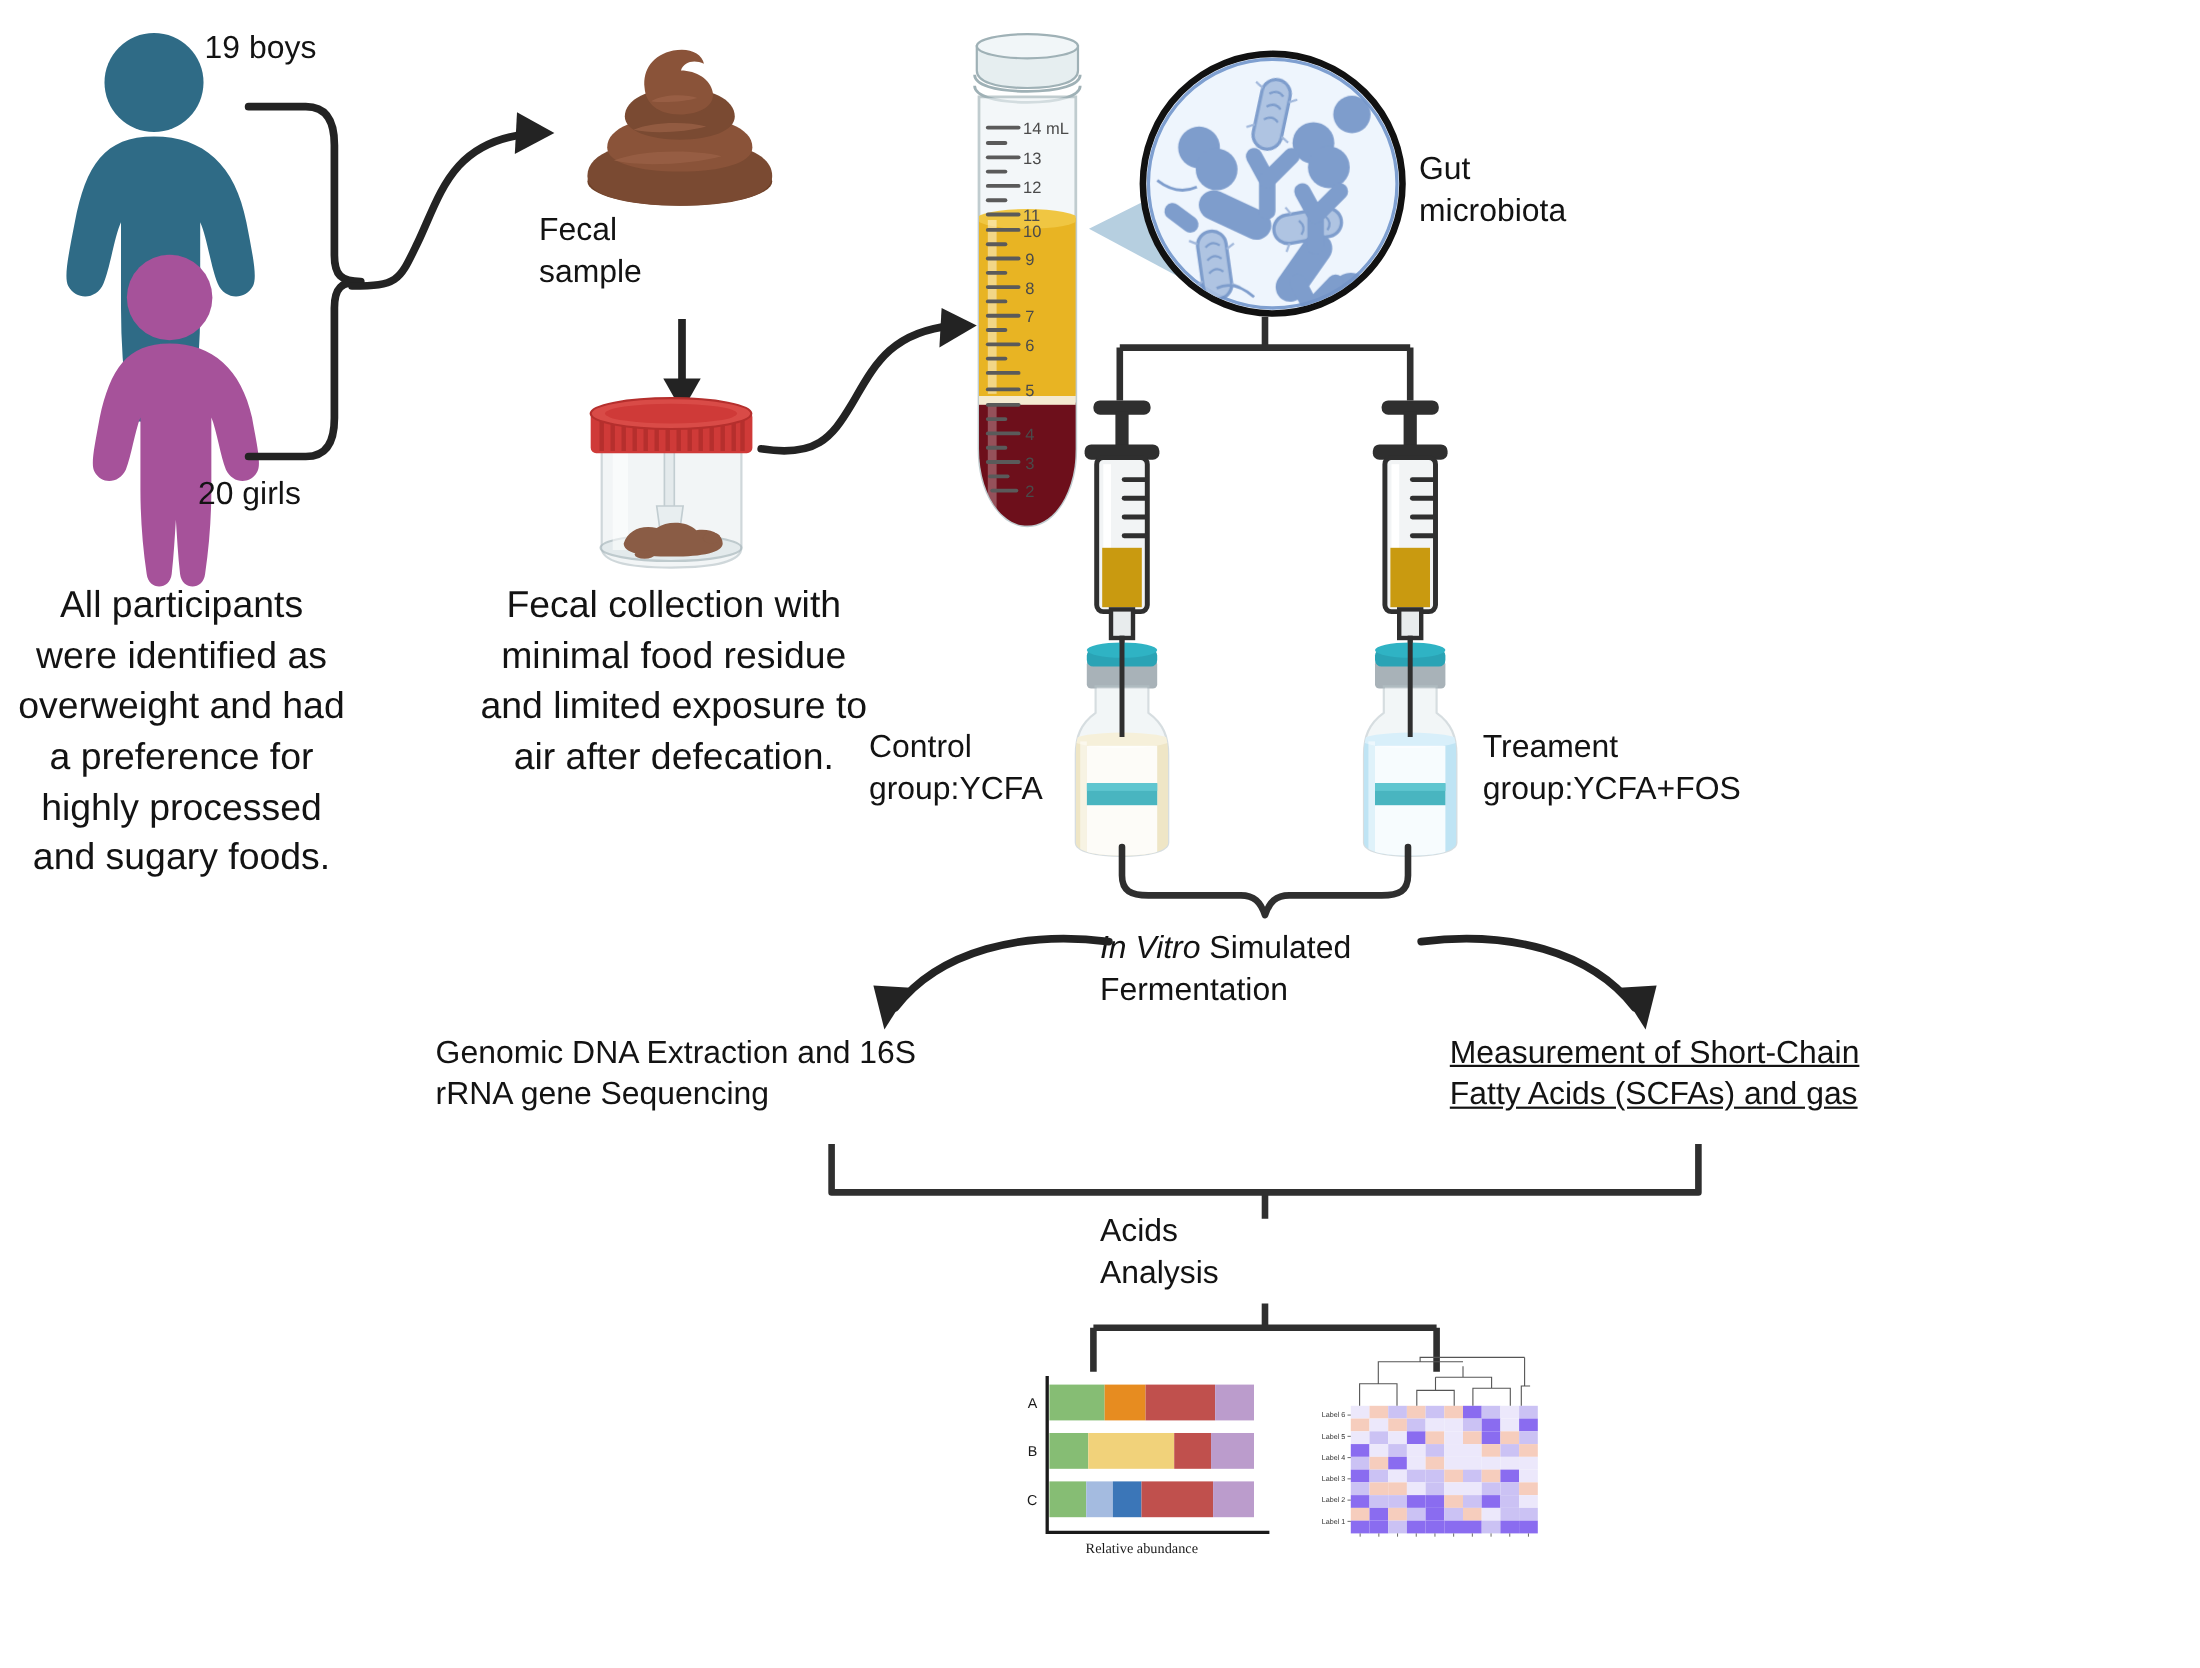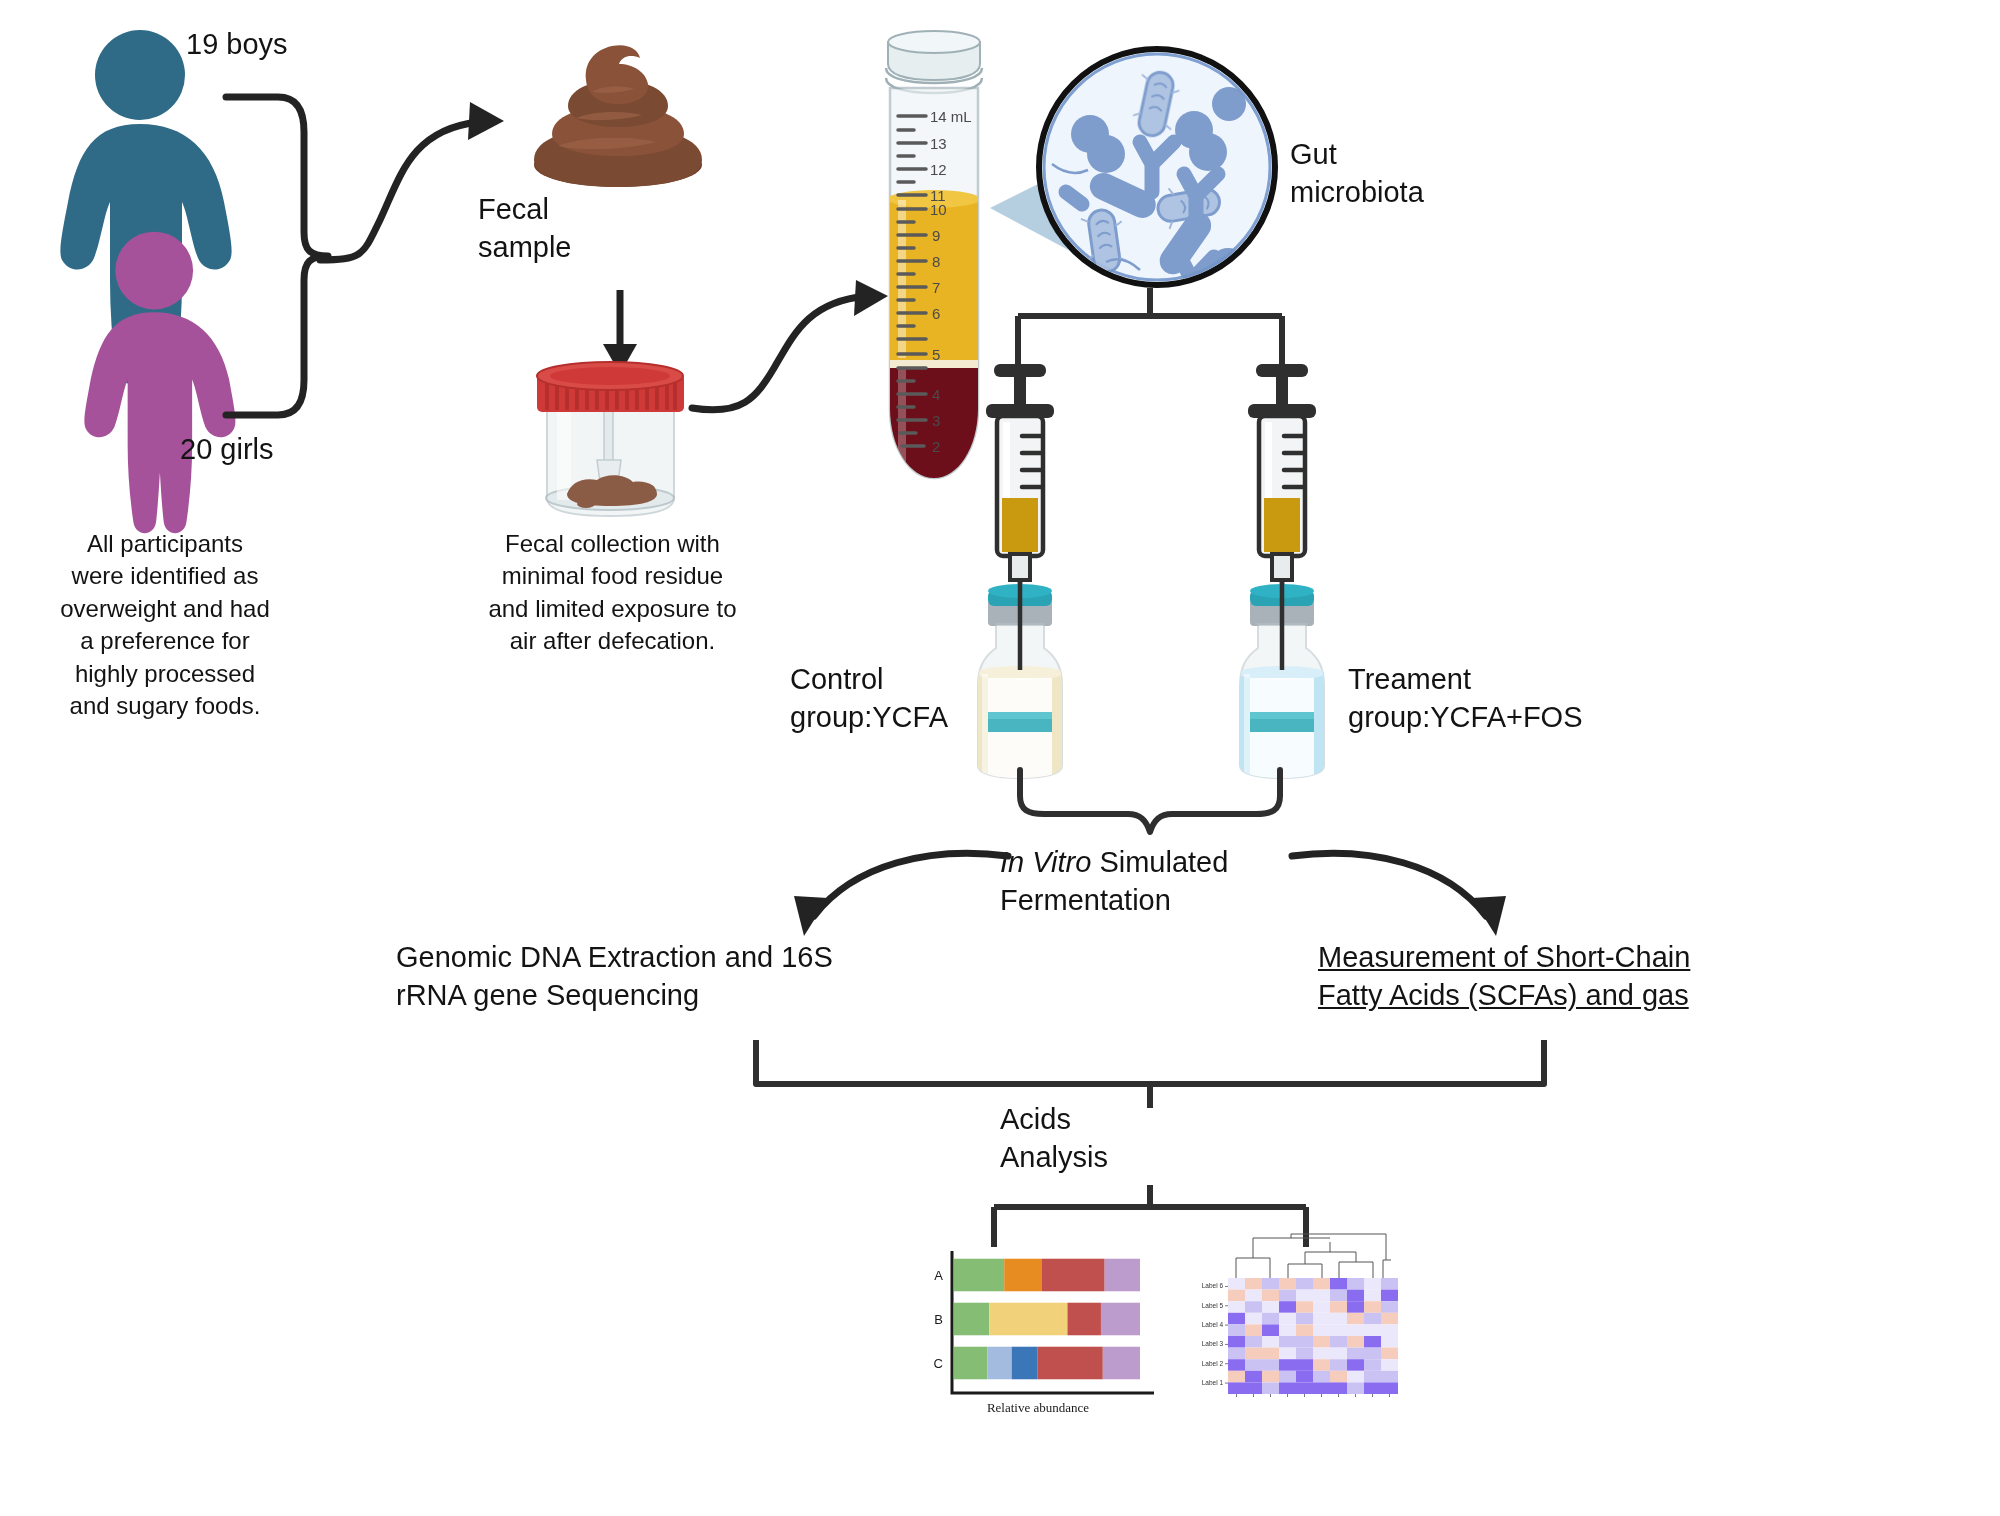--- a/index.html
+++ b/index.html
@@ -3,21 +3,21 @@
 <meta charset="utf-8">
 <style>
   html,body{margin:0;padding:0;background:#ffffff;}
   body{
     width:2000px;height:1516px;position:relative;overflow:hidden;
     font-family:"Liberation Sans","DejaVu Sans",sans-serif;
     color:#1a1a1a;
   }
   .abs{position:absolute;}
   .txt{font-size:29px;line-height:1.32;color:#131313;text-align:left;white-space:pre-line;}
-  .txt-l{font-size:24px;line-height:1.35;color:#131313;text-align:center;white-space:pre-line;}
+  .txt-l{font-size:34px;line-height:1.35;color:#131313;text-align:center;white-space:pre-line;}
   svg{display:block;overflow:visible;}
   .ital{font-style:italic;}
 </style>
 </head>
 <body>
 
 <div class="abs" style="left:40px;top:20px;width:210px;height:380px;">
   <svg width="210" height="380" viewBox="0 0 210 380">
     <circle cx="100" cy="55" r="45" fill="#2f6b86"></circle>
     <path d="M100 104 C 55 104 38 130 28 182 C 22 213 18 232 22 240 C 30 254 48 252 54 238 C 60 224 64 195 70 182 L 70 260 C 70 290 72 320 76 350 C 78 368 100 368 102 350 C 104 330 105 310 106 292 C 107 310 108 330 110 350 C 112 368 134 368 136 350 C 140 320 142 290 142 260 L 142 182 C 148 195 152 224 158 238 C 164 252 182 254 190 240 C 194 232 190 213 184 182 C 174 130 145 104 100 104 Z" fill="#2f6b86"></path>
@@ -58,21 +58,21 @@
     <ellipse cx="100" cy="135" rx="84" ry="22" fill="#6e4027"></ellipse>
     <path d="M16 130 C 16 108 50 98 100 98 C 150 98 184 108 184 130 C 184 148 150 157 100 157 C 50 157 16 148 16 130 Z" fill="#7a4a32"></path>
     <path d="M34 104 C 34 86 62 76 100 76 C 138 76 166 86 166 104 C 166 118 138 126 100 126 C 62 126 34 118 34 104 Z" fill="#8a5339"></path>
     <path d="M50 76 C 50 60 72 50 100 50 C 128 50 150 60 150 76 C 150 89 128 97 100 97 C 72 97 50 89 50 76 Z" fill="#7a4a32"></path>
     <path d="M68 50 C 66 33 76 20 94 16 C 108 13 120 18 122 28 C 113 24 104 26 101 34 C 115 34 128 42 130 54 C 132 66 118 74 100 74 C 80 74 69 64 68 50 Z" fill="#8a5339"></path>
     <path d="M74 62 C 84 56 104 55 116 59 C 106 62 86 64 74 62 Z" fill="#9b6247" opacity=".8"></path>
     <path d="M58 88 C 74 81 104 80 124 85 C 106 90 76 92 58 88 Z" fill="#9b6247" opacity=".75"></path>
     <path d="M40 116 C 62 107 108 105 138 112 C 112 119 66 122 40 116 Z" fill="#9b6247" opacity=".7"></path>
   </svg>
 </div>
-<div class="abs txt" style="left:478px;top:190px;width:280px;">Fecal
+<div class="abs txt" style="left:490px;top:190px;width:280px;">Fecal
 sample</div>
 
 <div class="abs" style="left:590px;top:288px;width:60px;height:90px;">
   <svg width="60" height="90" viewBox="0 0 60 90">
     <line x1="30" y1="2" x2="30" y2="58" stroke="#232323" stroke-width="7"></line>
     <path d="M13 56 L 47 56 L 30 86 Z" fill="#232323"></path>
   </svg>
 </div>
 
 <div class="abs" style="left:523px;top:360px;width:175px;height:160px;">

